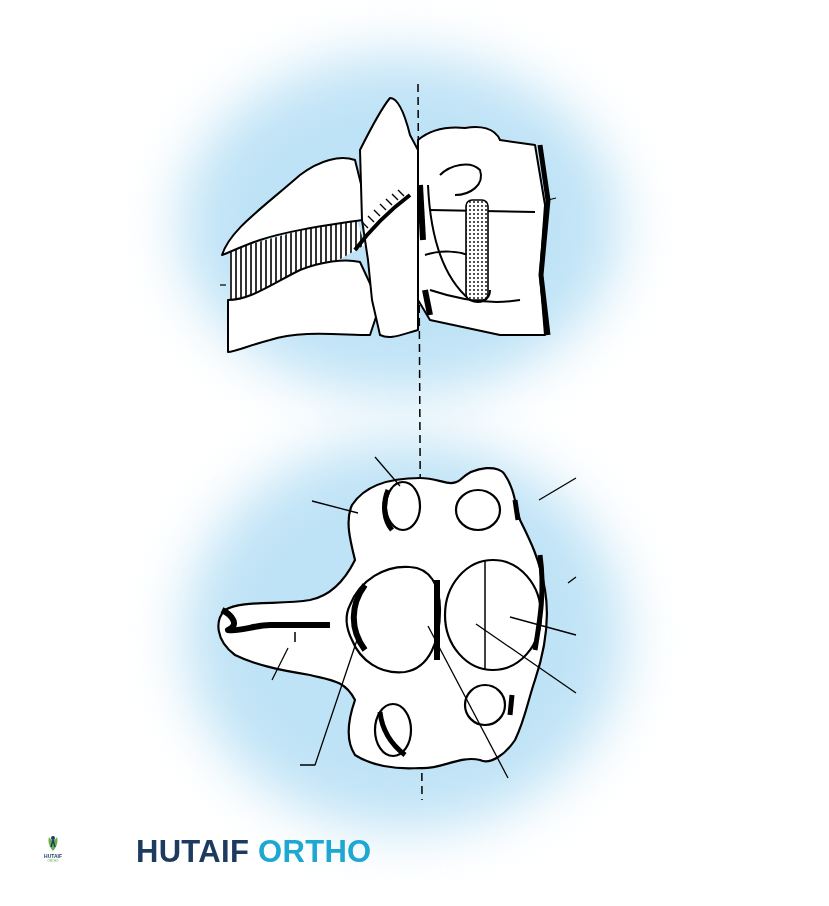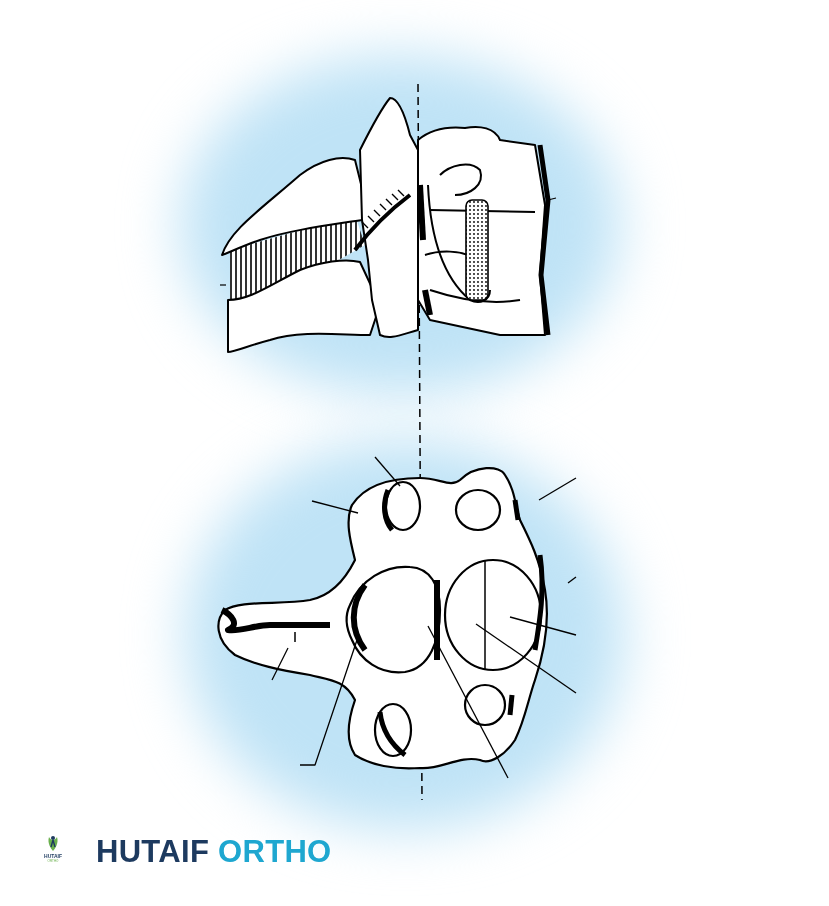--- a/index.html
+++ b/index.html
@@ -1,21 +1,21 @@
 <!DOCTYPE html>
 <html><head>
 <meta charset="utf-8">
 <style>
   html, body { margin: 0; padding: 0; background: #ffffff; }
   body { width: 829px; height: 906px; position: relative; overflow: hidden; font-family: "Liberation Sans", sans-serif; }
   .glow { position: absolute; border-radius: 50%; filter: blur(28px); background: #bfe3f6; }
   .glow-top { left: 180px; top: 55px; width: 440px; height: 340px; }
   .glow-bottom { left: 185px; top: 440px; width: 440px; height: 390px; }
   svg.art { position: absolute; left: 0; top: 0; }
-  .brand { position: absolute; left: 40px; top: 834px; display: flex; align-items: center; }
+  .brand { position: absolute; left: 40px; top: 834px; display: flex; align-items: center; gap: 40px; }
   .logo { width: 26px; height: 34px; display: flex; flex-direction: column; align-items: center; }
   .logo-text { font-size: 5px; font-weight: bold; color: #1d3a5f; line-height: 6px; }
   .logo-sub { font-size: 3px; color: #6ab04c; line-height: 4px; }
   .brand-name { margin-left: 30px; font-size: 31px; font-weight: bold; letter-spacing: 0.3px; }
   .brand-name .w1 { color: #1d3a5f; }
   .brand-name .w2 { color: #1ea7d0; }
 </style>
 </head>
 <body>
 

